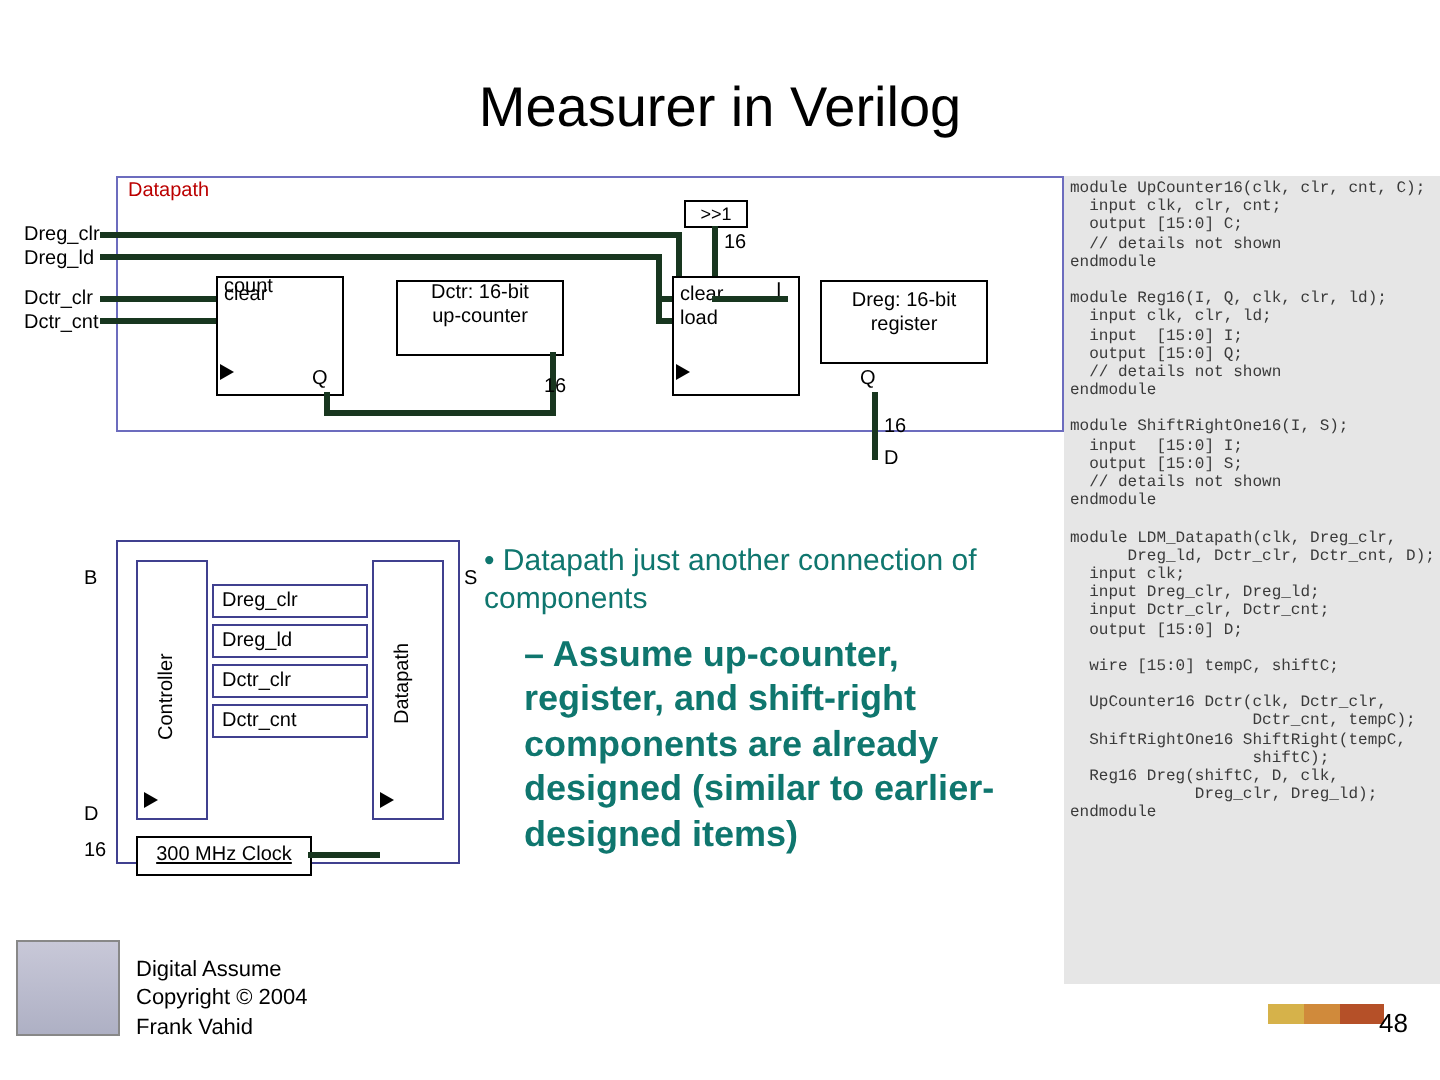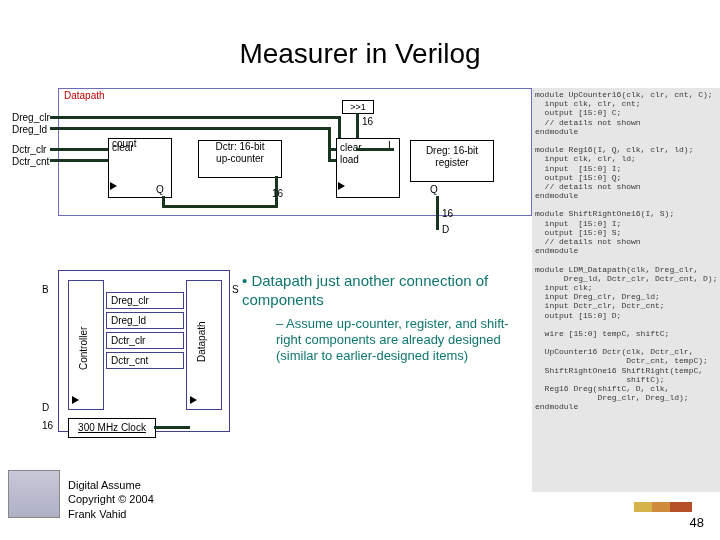--- a/index.html
+++ b/index.html
@@ -129,35 +129,36 @@
   .bullets {
     position: absolute;
     left: 242px;
     top: 272px;
     width: 280px;
     font-size: 15px;
     color: #0f766e;
     line-height: 1.25;
   }
   .bullets .sub {
-    font-size: 13px;
-    margin-left: 34px;
+    font-size: 18px;
+    margin-left: 20px;
     margin-top: 6px;
+    font-weight: bold;
   }
   .footer {
     position: absolute;
     left: 68px;
     top: 478px;
     font-size: 11px;
     line-height: 1.3;
   }
   .pagenum {
     position: absolute;
     right: 16px;
-    bottom: 10px;
+    bottom: 21px;
     font-size: 13px;
   }
   .bars {
     position: absolute;
     right: 28px;
     bottom: 28px;
     width: 58px;
     height: 10px;
   }
   .bars div {

